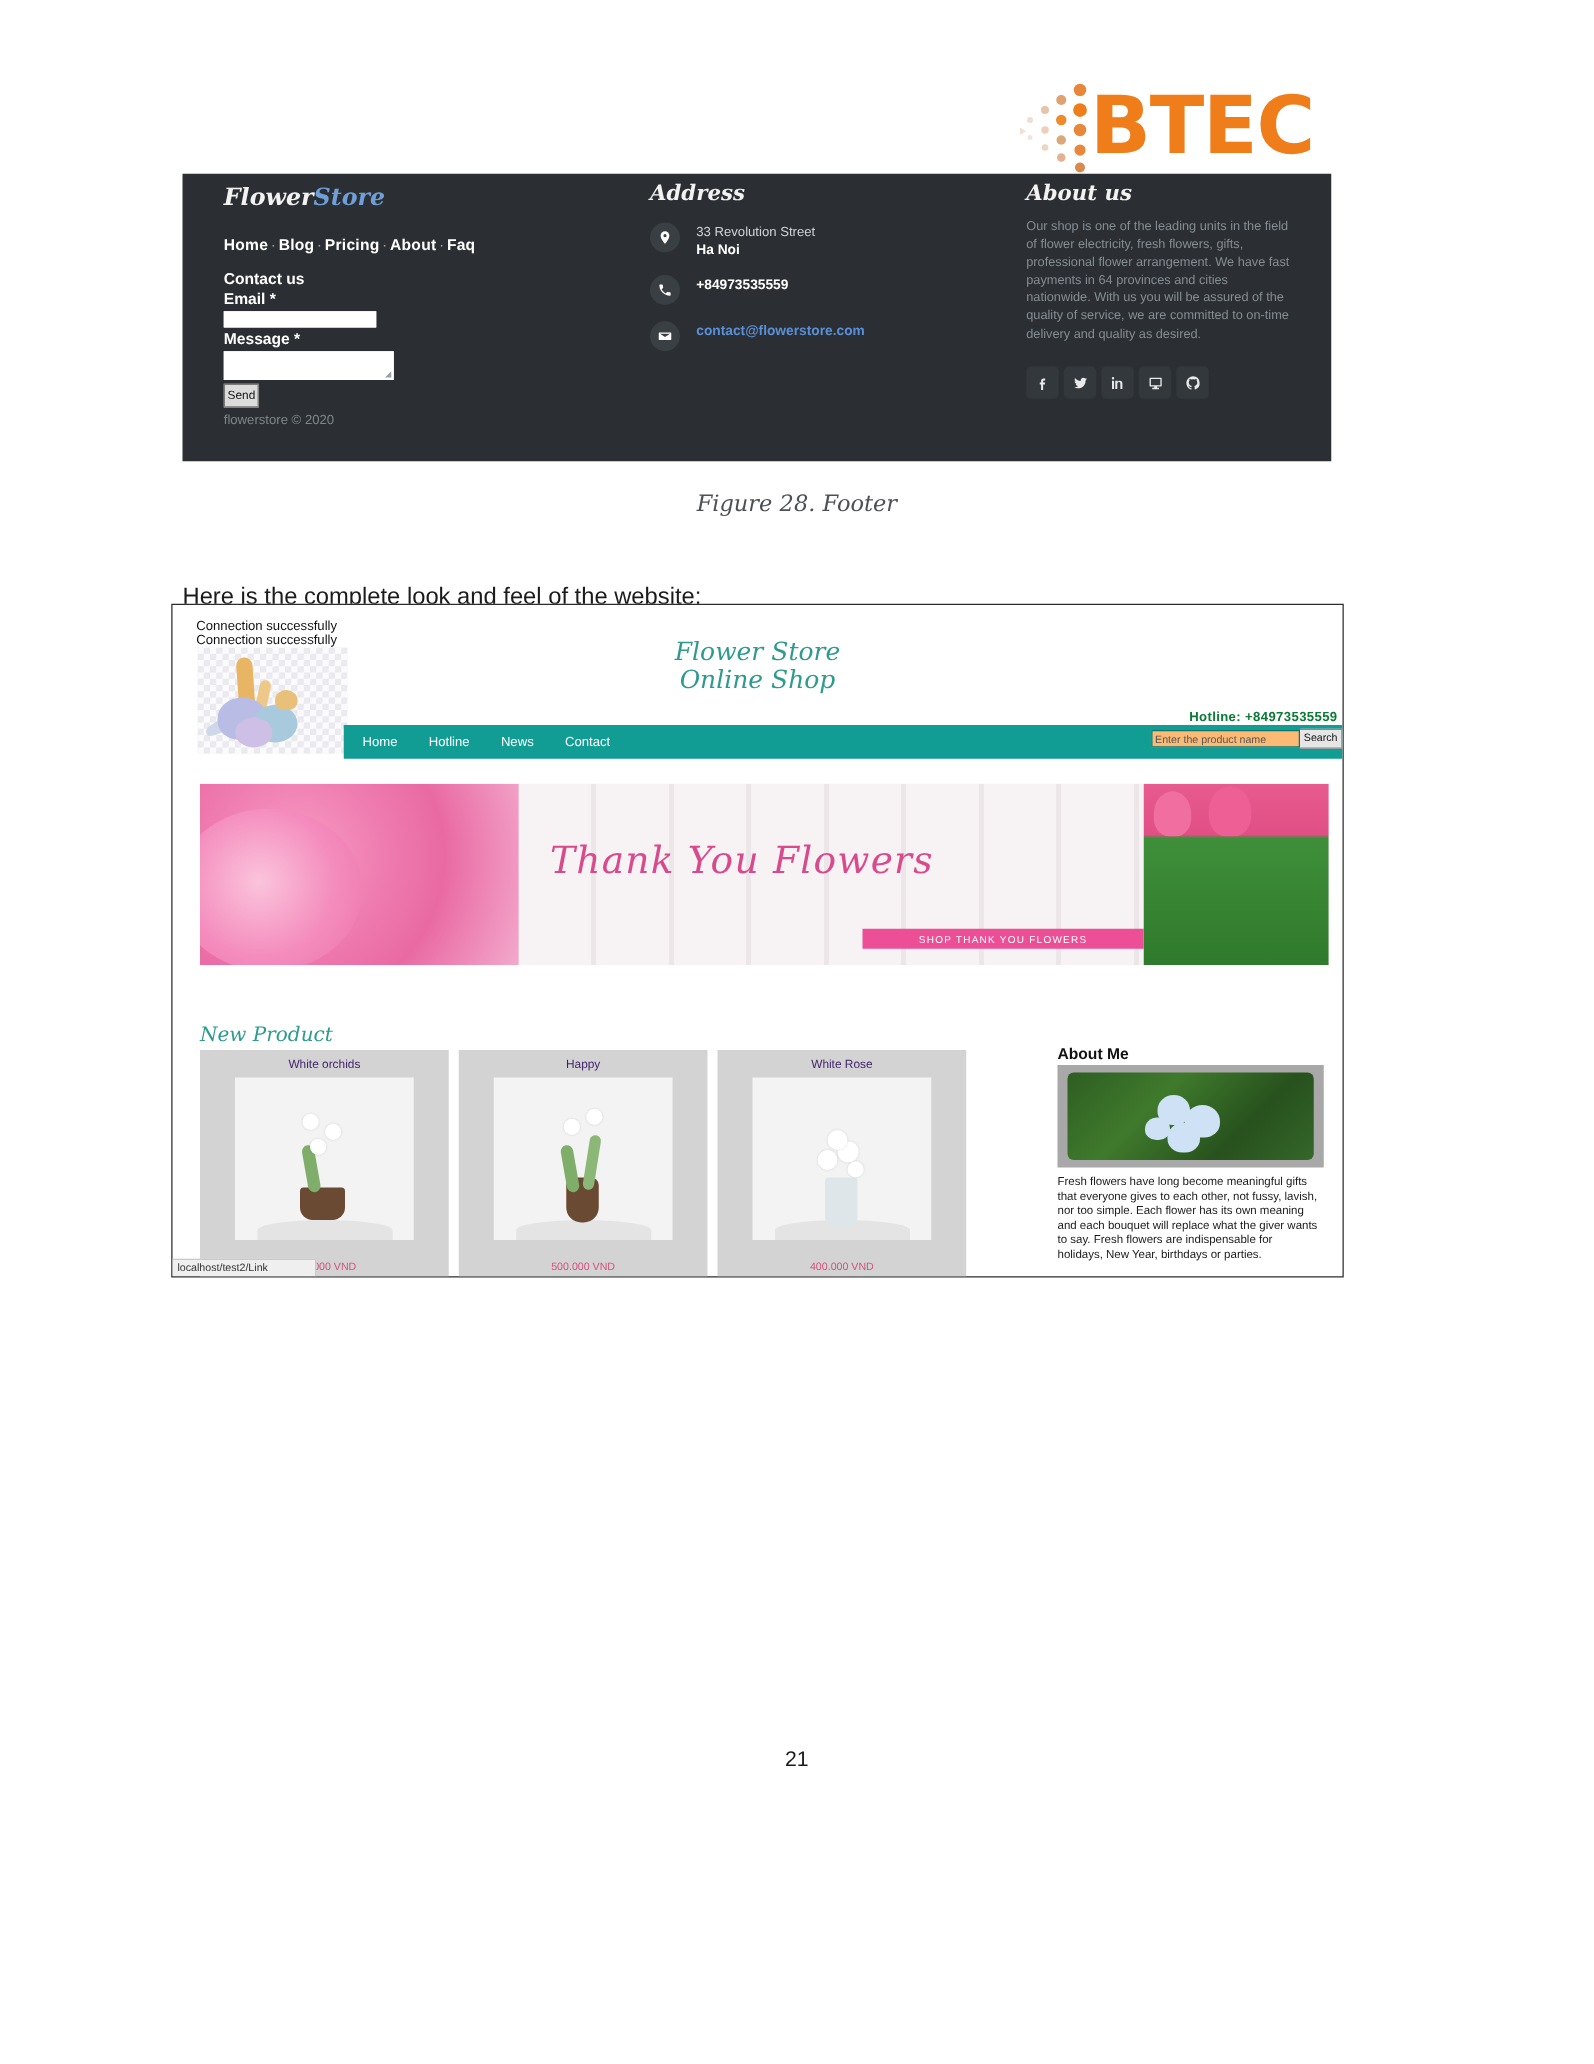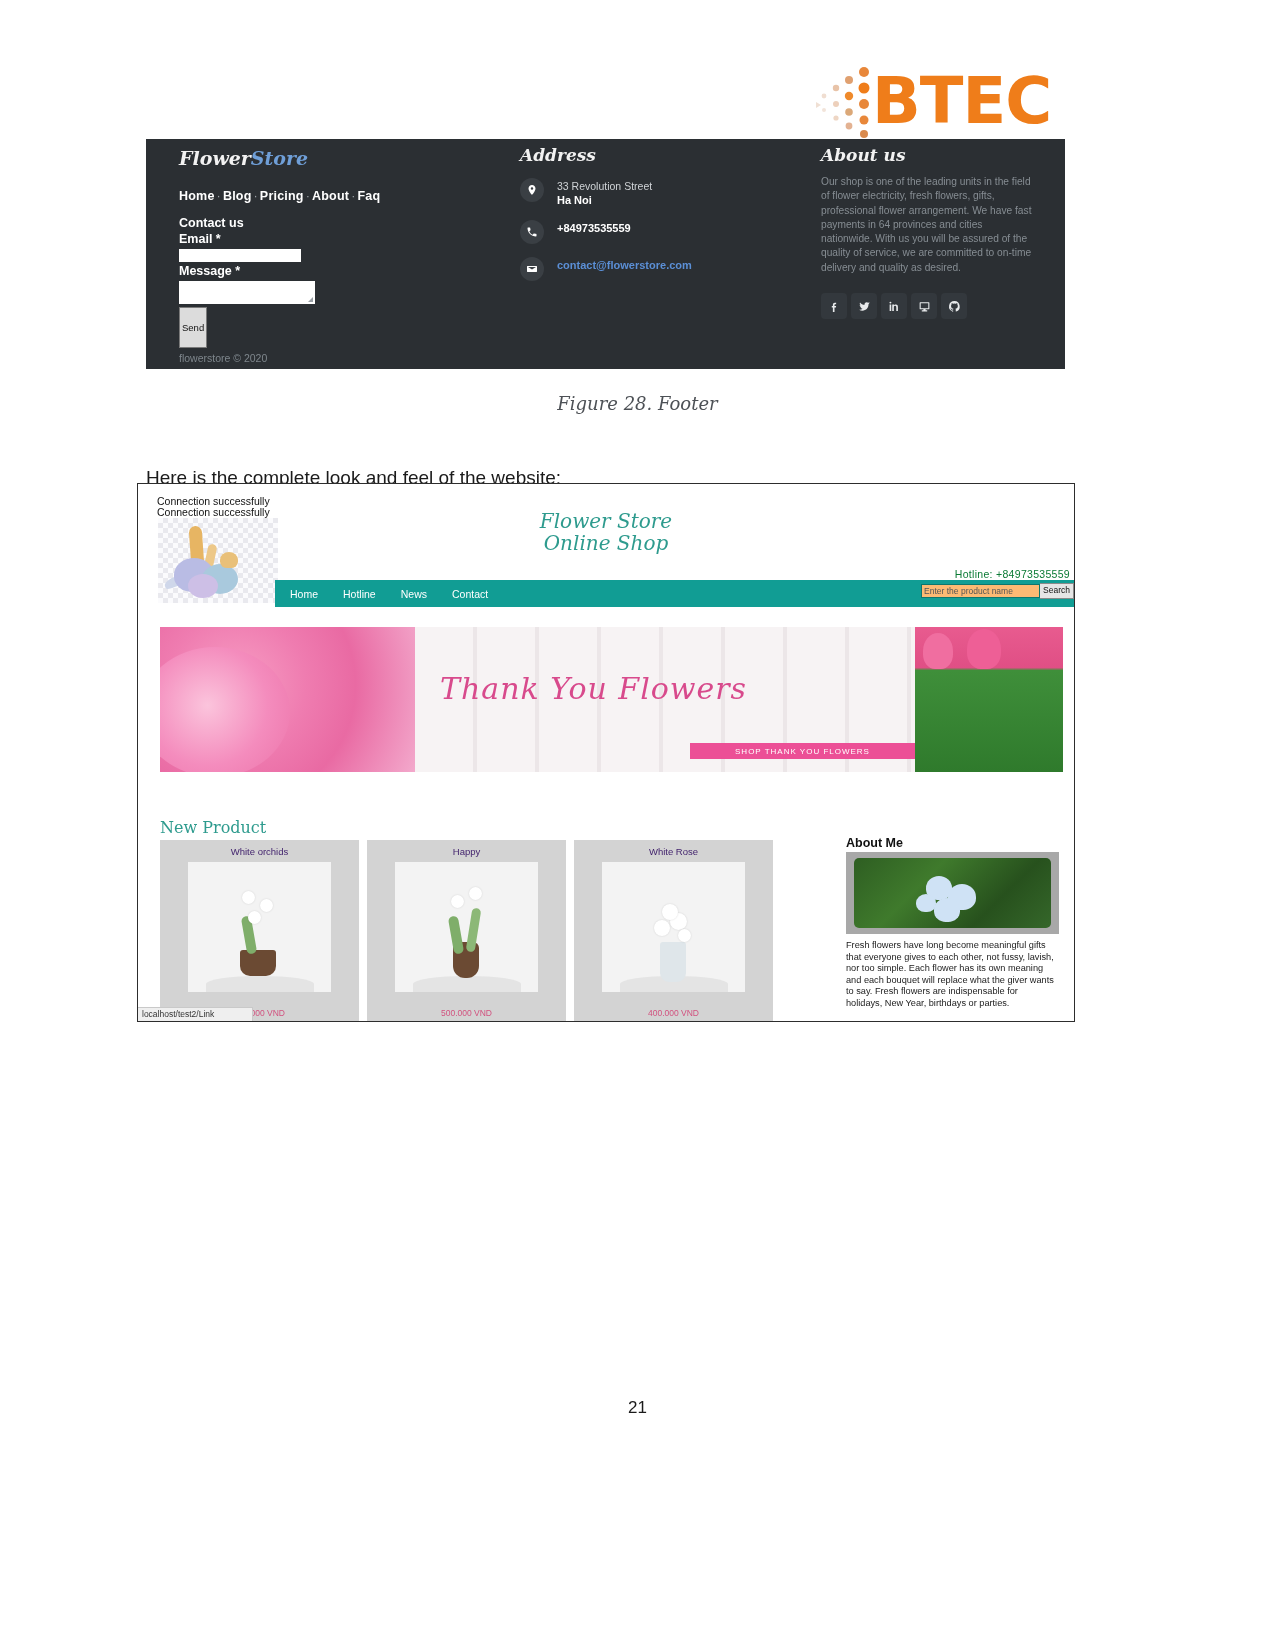--- a/index.html
+++ b/index.html
@@ -17,21 +17,21 @@
   .ff-brand .w1{color:#f2f2f2;}
   .ff-brand .w2{color:#6f9fd8;}
   .ff-nav{margin-top:18px;color:#ffffff;font-size:12.5px;font-weight:bold;letter-spacing:.2px;}
   .ff-nav span{color:#ffffff;}
   .ff-nav .sep{color:#9aa0a6;font-weight:normal;padding:0 2px;}
   .ff-contact{margin-top:13px;color:#ffffff;font-size:12.5px;font-weight:bold;line-height:14px;}
   .ff-lbl{color:#ffffff;font-size:12.5px;font-weight:bold;margin-top:2px;line-height:15px;}
   .ff-input{display:block;width:120px;height:11px;background:#ffffff;border:1px solid #ffffff;margin-top:2px;padding:0;}
   .ff-textarea{display:block;width:134px;height:21px;background:#ffffff;border:1px solid #ffffff;margin-top:2px;padding:0;position:relative;}
   .ff-textarea:after{content:"";position:absolute;right:1px;bottom:1px;width:0;height:0;border-left:5px solid transparent;border-bottom:5px solid #9aa0a6;}
-  .ff-send{display:inline-block;margin-top:3px;background:#dcdcdc;border:1px solid #7a7a7a;color:#111;font-size:9.5px;line-height:11px;padding:14px 2px;font-family:"Liberation Sans",sans-serif;}
+  .ff-send{display:inline-block;margin-top:3px;background:#dcdcdc;border:1px solid #7a7a7a;color:#111;font-size:9.5px;line-height:11px;padding:3px 2px;font-family:"Liberation Sans",sans-serif;}
   .ff-copy{color:#7e868c;font-size:10.5px;margin-top:4px;}
 
   .ff-col2{position:absolute;left:374px;top:6px;width:300px;}
   .ff-head{font-family:"DejaVu Serif",serif;font-style:italic;font-weight:bold;font-size:17px;color:#f2f2f2;}
   .ff-row{display:flex;align-items:flex-start;margin-top:13px;}
   .ff-ico{width:24px;height:24px;border-radius:12px;background:#3a3f44;display:flex;align-items:center;justify-content:center;flex:0 0 24px;margin-right:13px;}
   .ff-ico svg{width:12px;height:12px;fill:#ffffff;}
   .ff-rtx{font-size:10.5px;color:#cfd3d6;line-height:14px;padding-top:1px;}
   .ff-rtx b{color:#ffffff;font-size:11px;}
   .ff-rtx .mail{color:#5b8fd6;font-weight:bold;font-size:11px;}
@@ -60,21 +60,21 @@
      background-size:10px 10px;background-position:0 0,5px 5px;overflow:hidden;}
   .lf-stem{position:absolute;left:32px;top:8px;width:13px;height:42px;background:#e7b563;border-radius:7px 7px 3px 3px;transform:rotate(-4deg);}
   .lf-stem2{position:absolute;left:48px;top:26px;width:9px;height:26px;background:#edc888;border-radius:5px;transform:rotate(12deg);}
   .lf-f1{position:absolute;left:16px;top:40px;width:40px;height:34px;background:#b9bce4;border-radius:50% 50% 45% 45%;}
   .lf-f2{position:absolute;left:44px;top:46px;width:36px;height:30px;background:#a9c9dd;border-radius:50%;}
   .lf-f3{position:absolute;left:30px;top:56px;width:30px;height:24px;background:#cdbfe6;border-radius:50%;}
   .lf-f4{position:absolute;left:62px;top:34px;width:18px;height:16px;background:#e9c079;border-radius:50% 50% 40% 40%;}
   .lf-l1{position:absolute;left:6px;top:58px;width:26px;height:10px;background:#cfd7ea;border-radius:60% 20% 60% 20%;transform:rotate(-18deg);}
 
   .sitetitle{position:absolute;left:0;top:26px;width:936px;text-align:center;font-family:"DejaVu Serif",serif;font-style:italic;font-size:20px;line-height:22px;color:#2e9b8e;}
-  .hotline{position:absolute;right:4px;top:84px;font-size:10.5px;font-weight:normal;color:#0a7a34;letter-spacing:.3px;}
+  .hotline{position:absolute;right:4px;top:84px;font-size:10.5px;font-weight:bold;color:#0a7a34;letter-spacing:.3px;}
   .hotline .num{color:#0a7a34;}
 
   .navbar{position:absolute;left:137px;top:96px;width:799px;height:27px;background:#119d94;}
   .navitems{display:flex;align-items:center;height:27px;padding-left:15px;}
   .navitem{color:#ffffff;font-size:10.5px;margin-right:25px;}
   .searchwrap{position:absolute;right:0;top:99px;display:flex;align-items:center;}
   .searchinput{width:113px;height:12px;background:#fdba74;border:1px solid #0f766e;font-size:8.5px;color:#555;padding:0 2px;line-height:12px;overflow:hidden;white-space:nowrap;}
   .searchbtn{height:14px;background:#e6e6e6;border:1px solid #8a8a8a;border-left:none;font-size:8.5px;color:#111;padding:0 3px;line-height:13px;}
 
   
@@ -82,21 +82,21 @@
   .hero-left{position:absolute;left:0;top:0;width:255px;height:145px;background:radial-gradient(circle at 30% 40%,#f79ec4 0%,#ef7cb0 35%,#e96aa3 60%,#f3a9cc 100%);}
   .hero-left:after{content:"";position:absolute;left:-20px;top:20px;width:150px;height:130px;background:radial-gradient(circle at 45% 45%,#fbc4dc 0%,#f48cbd 55%,#ec73a9 100%);border-radius:50%;}
   .hero-mid{position:absolute;left:255px;top:0;width:500px;height:145px;background:repeating-linear-gradient(90deg,#f7f3f4 0px,#f7f3f4 58px,#ece6e8 58px,#ece6e8 62px);}
   .hero-right{position:absolute;left:755px;top:0;width:148px;height:145px;background:linear-gradient(180deg,#e85b8f 0%,#e04f85 28%,#3f8f3a 30%,#2f7a2c 100%);}
   .hero-right:before{content:"";position:absolute;left:8px;top:6px;width:30px;height:36px;background:#f06ea0;border-radius:50% 50% 40% 40%;}
   .hero-right:after{content:"";position:absolute;left:52px;top:2px;width:34px;height:40px;background:#ee5f96;border-radius:50% 50% 40% 40%;}
   .hero-txt{position:absolute;left:280px;top:44px;font-family:"DejaVu Serif",serif;font-style:italic;font-size:30px;color:#d84a8c;letter-spacing:1px;white-space:nowrap;}
   .hero-cta{position:absolute;left:530px;top:116px;width:225px;height:16px;background:#ec4f96;color:#ffffff;font-size:8px;letter-spacing:1px;display:flex;align-items:center;justify-content:center;}
 
   
-  .np-title{position:absolute;left:22px;top:334px;font-family:"DejaVu Serif",serif;font-size:16px;color:#2e9b8e;}
+  .np-title{position:absolute;left:22px;top:334px;font-family:"DejaVu Serif",serif;font-style:italic;font-size:16px;color:#2e9b8e;}
   .cards{position:absolute;left:22px;top:356px;width:640px;display:flex;}
   .card{width:199px;height:184px;background:#d3d3d3;margin-right:8px;position:relative;overflow:hidden;}
   .card-t{position:absolute;left:0;top:6px;width:199px;text-align:center;font-size:9.5px;font-weight:normal;color:#3f1f6b;}
   .card-img{position:absolute;left:28px;top:22px;width:143px;height:130px;background:#f3f3f3;overflow:hidden;}
   .card-p{position:absolute;left:0;bottom:6px;width:199px;text-align:center;font-size:8.5px;color:#d2527f;}
 
   .ci-pot{position:absolute;left:52px;bottom:16px;width:36px;height:26px;background:#6b4a33;border-radius:3px 3px 10px 10px;}
   .ci-vase{position:absolute;left:58px;bottom:14px;width:26px;height:36px;background:#6b4a33;border-radius:6px 6px 12px 12px;}
   .ci-glass{position:absolute;left:58px;bottom:10px;width:26px;height:40px;background:#dfe6ea;border-radius:3px 3px 9px 9px;}
   .ci-leafA{position:absolute;left:56px;bottom:38px;width:10px;height:38px;background:#7fae6a;border-radius:5px;transform:rotate(-10deg);}

